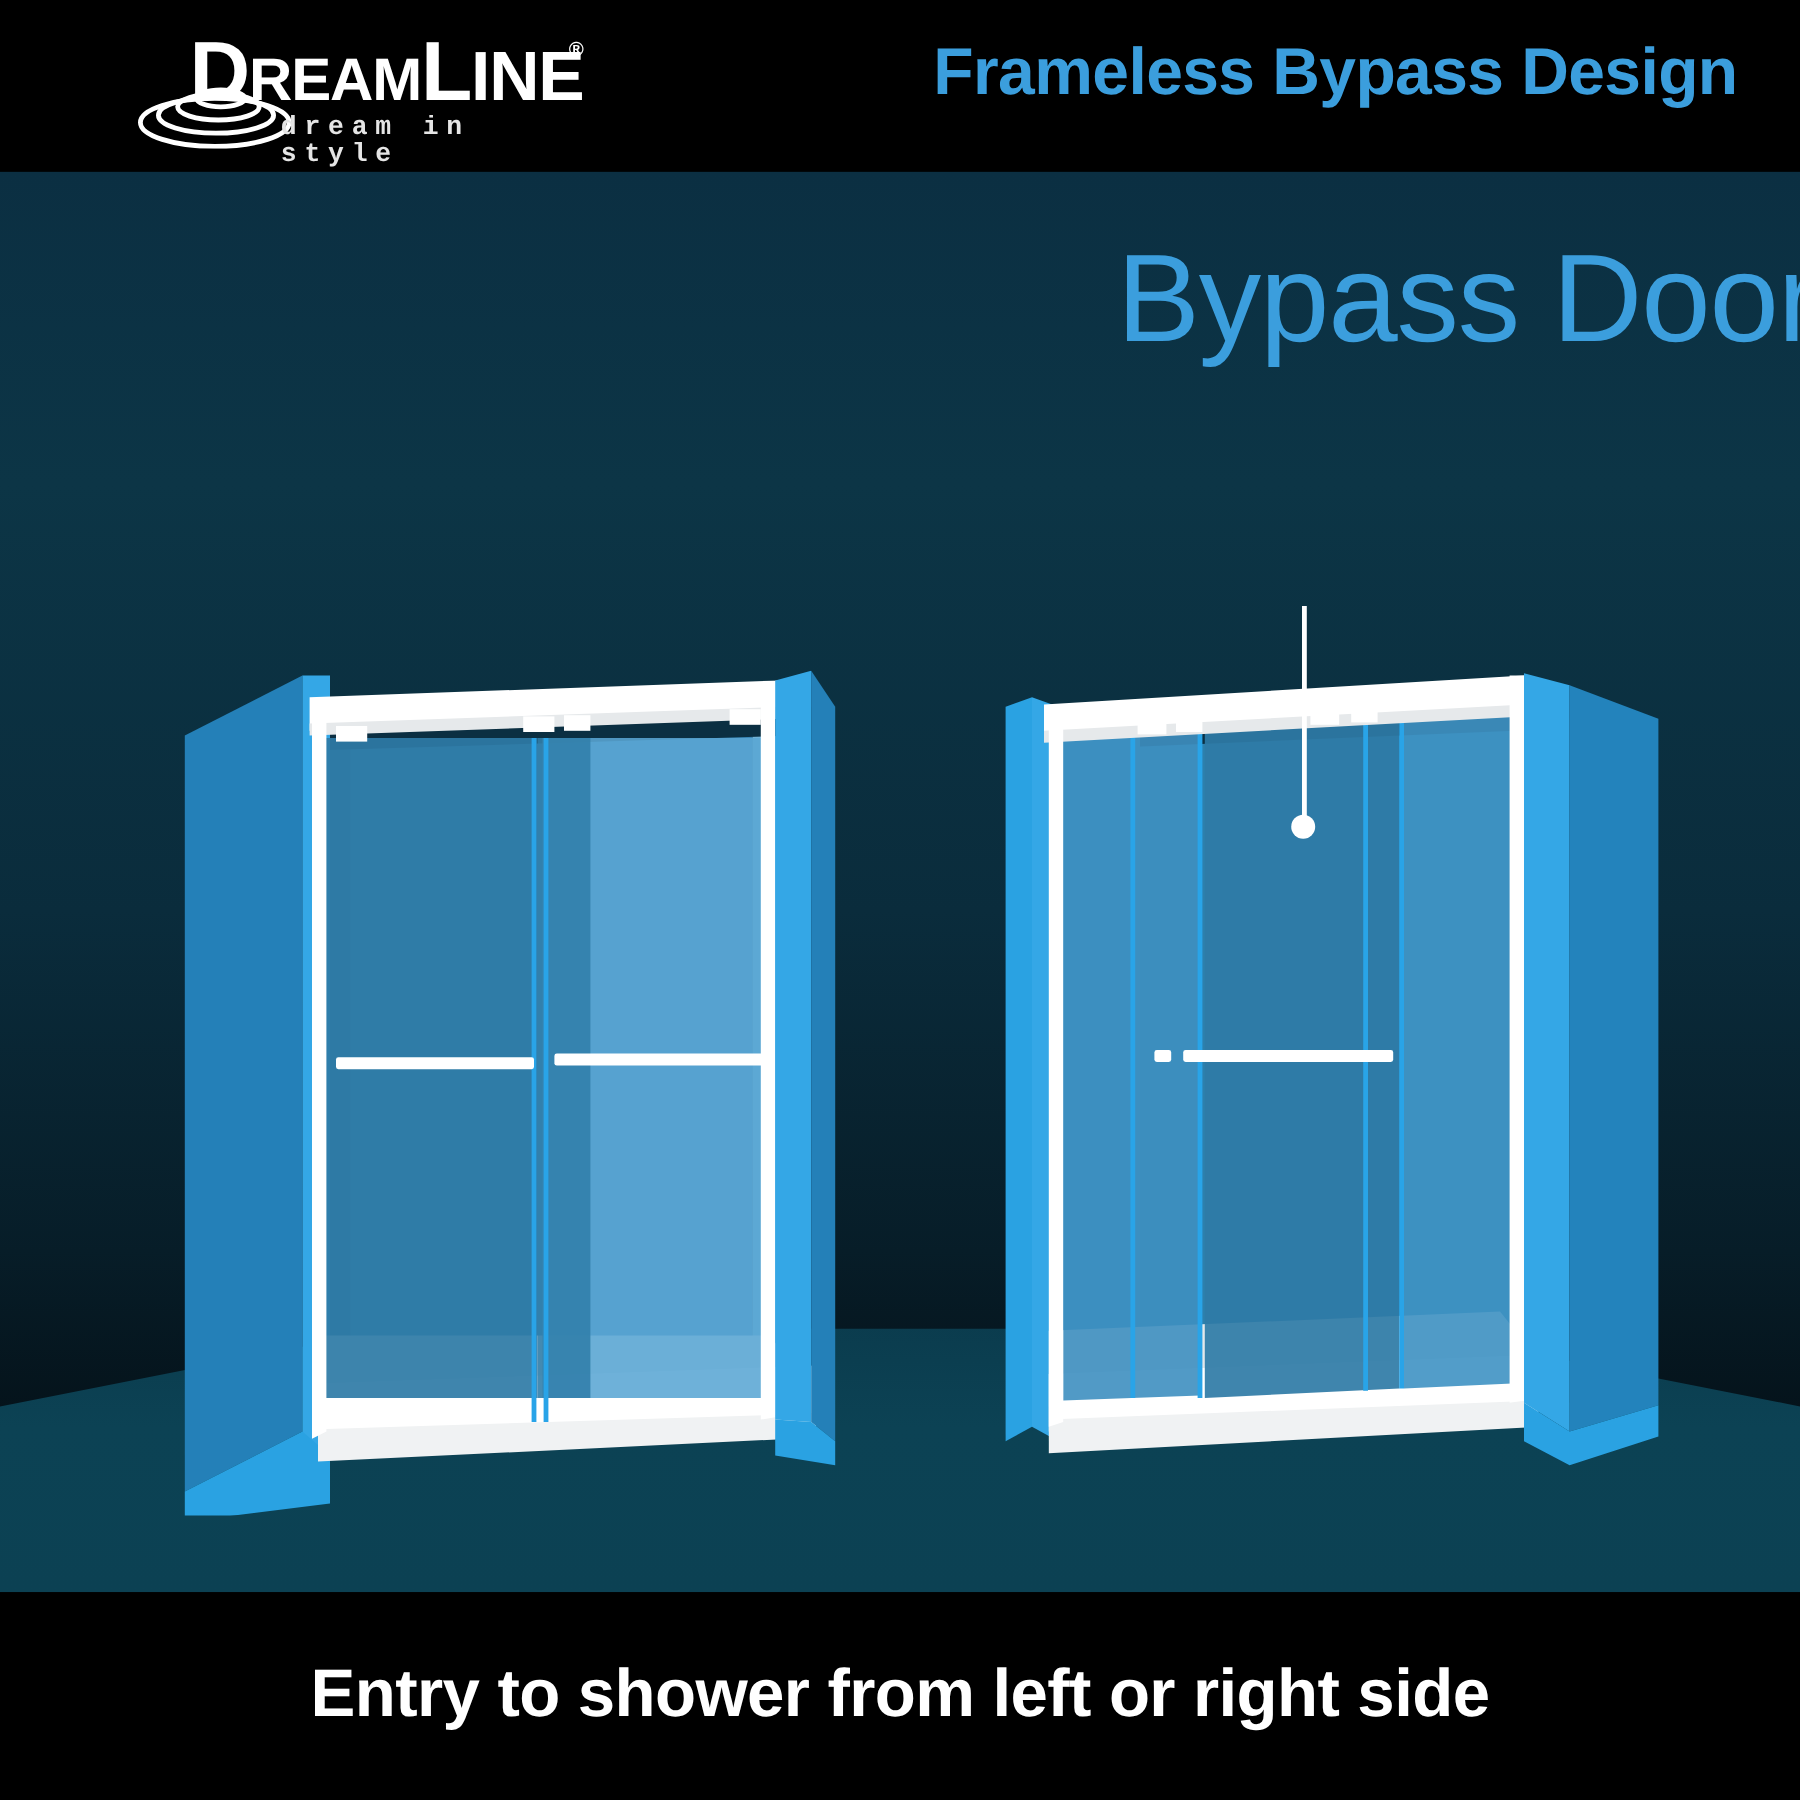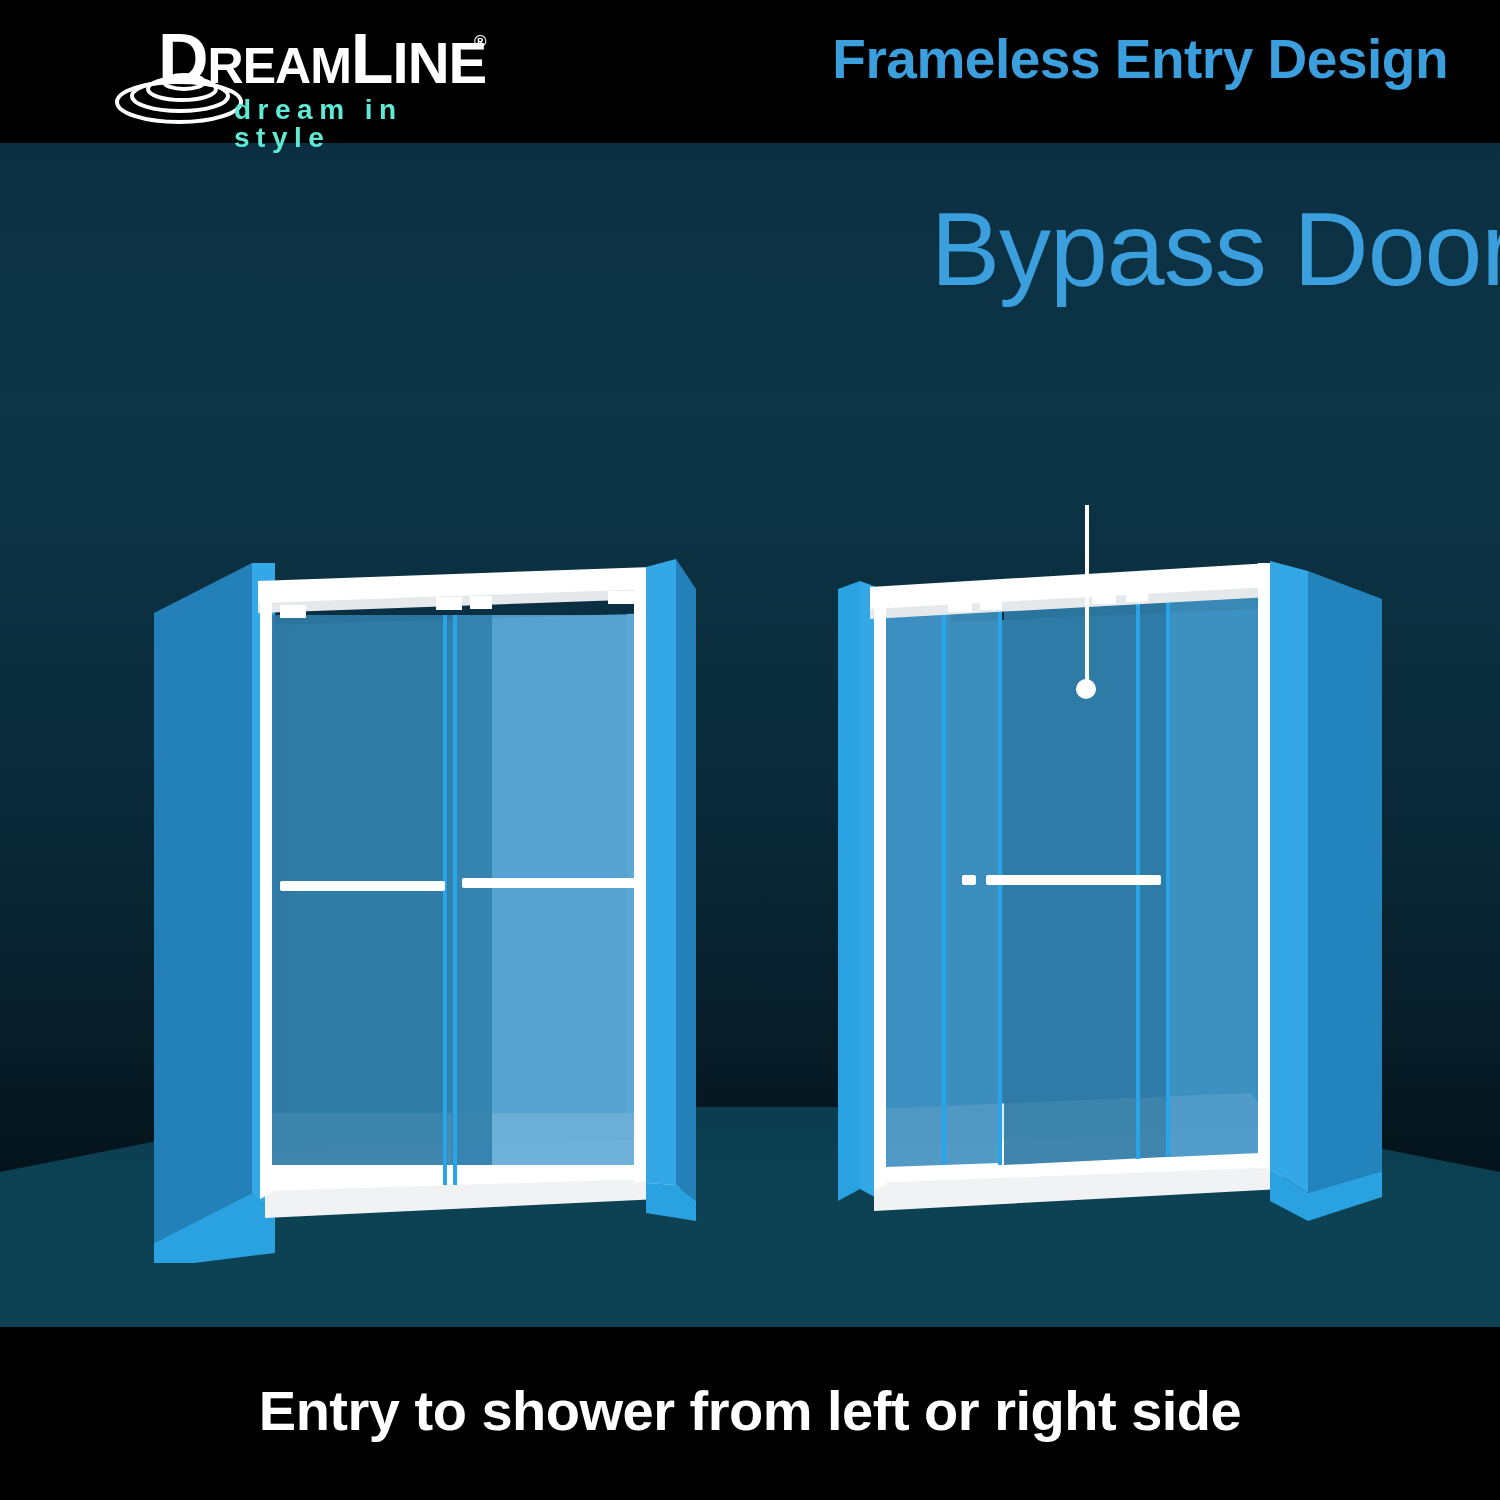--- a/index.html
+++ b/index.html
@@ -7,22 +7,22 @@
   #stage{position:relative;width:1500px;height:1500px;background:#000;}
 
   
   .header-band{position:absolute;left:0;top:0;width:1500px;height:143px;background:#000;z-index:40;}
   .logo-wrap{position:absolute;left:62px;top:14px;width:420px;height:115px;}
   .logo-word{position:absolute;left:96px;top:10px;color:#fff;font-family:"Liberation Sans",sans-serif;
     font-weight:700;font-size:58px;letter-spacing:-1px;line-height:1;}
   .logo-word .cap{font-size:70px;}
   .logo-word .sml{font-size:52px;margin-top:28px;}
   .logo-reg{position:absolute;left:412px;top:18px;color:#fff;font-size:17px;font-weight:700;}
-  .logo-tag{position:absolute;left:172px;top:82px;color:#5eead4;font-size:28px;font-weight:700;
-    letter-spacing:6.5px;line-height:1;}
+  .logo-tag{position:absolute;left:172px;top:82px;color:#e5e5e5;font-size:22px;font-weight:700;
+    letter-spacing:6.5px;line-height:1;font-family:Liberation Mono, monospace;}
   .ripple{position:absolute;left:52px;top:48px;width:130px;height:62px;}
   .headline{position:absolute;right:52px;top:26px;color:#3b9edd;font-size:55px;font-weight:700;
     letter-spacing:-0.5px;white-space:nowrap;line-height:1.2;}
 
   
   .scene{position:absolute;left:0;top:143px;width:1500px;height:1184px;overflow:hidden;
     background:linear-gradient(180deg,#0b2f42 0%,#0c3546 22%,#0a2c3c 52%,#071d28 76%,#030c12 95%,#01070a 100%);}
   .floor{position:absolute;left:0;bottom:0;width:1500px;height:250px;
     background:linear-gradient(180deg,#0a3a4c 0%,#0c4254 45%,#0c4153 100%);
     clip-path:polygon(0% 38%, 22% 12%, 78% 12%, 100% 38%, 100% 100%, 0% 100%);}
@@ -164,19 +164,19 @@
       <svg class="ripple" viewBox="0 0 130 62">
         <ellipse cx="65" cy="40" rx="62" ry="20" fill="none" stroke="#ffffff" stroke-width="4"></ellipse>
         <ellipse cx="66" cy="34" rx="48" ry="15" fill="none" stroke="#ffffff" stroke-width="4"></ellipse>
         <ellipse cx="68" cy="27" rx="34" ry="11" fill="none" stroke="#ffffff" stroke-width="4"></ellipse>
         <ellipse cx="70" cy="20" rx="20" ry="7" fill="none" stroke="#ffffff" stroke-width="4"></ellipse>
       </svg>
       <div class="logo-word"><span class="cap">D</span><span class="sml" style="text-transform:uppercase;font-size:50px;">ream</span><span class="cap">L</span><span class="sml" style="text-transform:uppercase;font-size:58px;">ine</span></div>
       <div class="logo-reg">®</div>
       <div class="logo-tag">dream in style</div>
     </div>
-    <div class="headline">Frameless Entry Design</div>
+    <div class="headline">Frameless Bypass Design</div>
   </div>
 
   <div class="footer-band"></div>
   <div class="caption">Entry to shower from left or right side</div>
 
 </div>
 
 </body></html>

